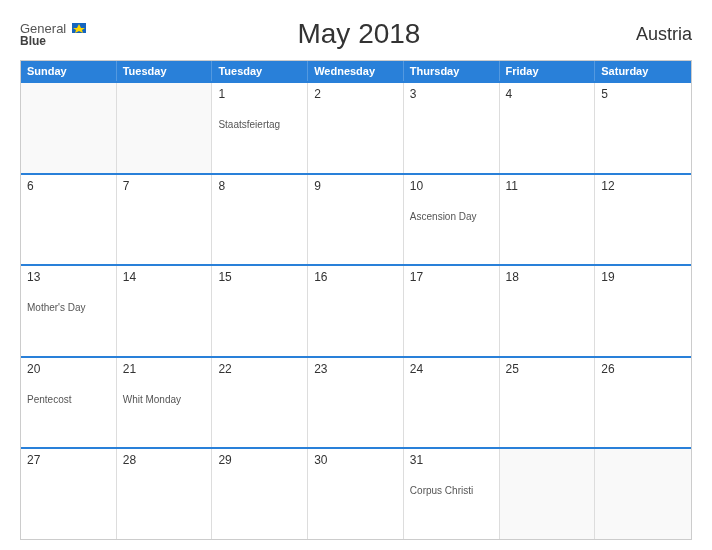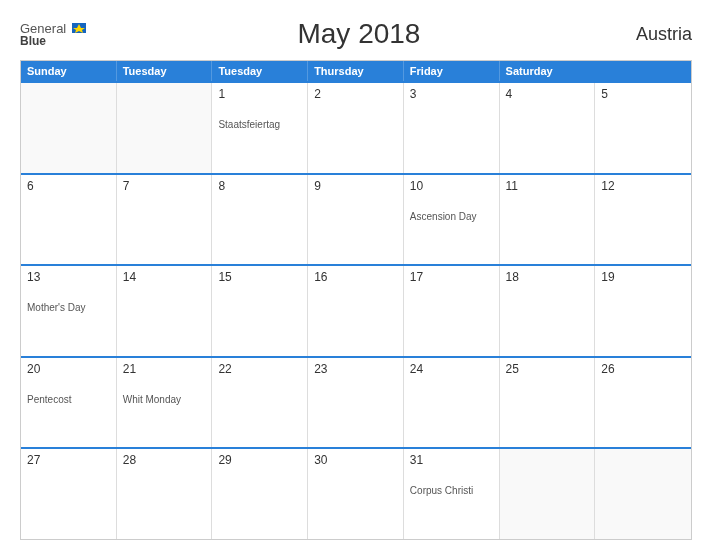--- a/index.html
+++ b/index.html
@@ -150,20 +150,21 @@
     </div>
     <div class="calendar-title">May 2018</div>
     <div class="country-label">Austria</div>
   </div>
 
   <div class="calendar">
     <div class="cal-header-row">
       <div class="cal-header-cell">Sunday</div>
       <div class="cal-header-cell">Tuesday</div>
       <div class="cal-header-cell">Tuesday</div>
+      <div class="cal-header-cell">Wednesday</div>
       <div class="cal-header-cell">Thursday</div>
       <div class="cal-header-cell">Friday</div>
       <div class="cal-header-cell">Saturday</div>
     </div>
 
     <div class="cal-body" id="cal-body">
     <div class="cal-week">
           <div class="cal-cell empty"></div>
           <div class="cal-cell empty"></div>
           <div class="cal-cell">

